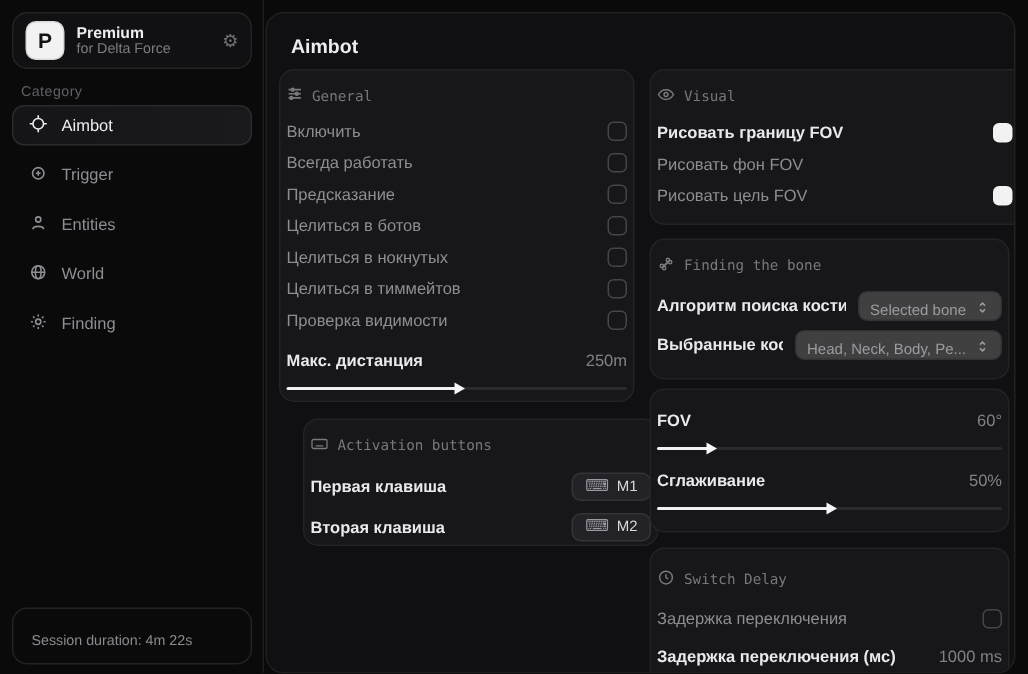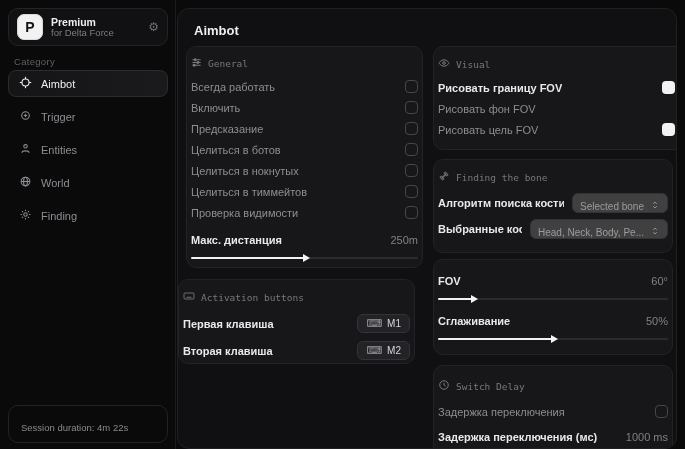--- a/index.html
+++ b/index.html
@@ -138,25 +138,25 @@
               <line x1="3" y1="12" x2="21" y2="12"></line>
               <line x1="3" y1="18" x2="21" y2="18"></line>
               <circle cx="9" cy="6" r="2" fill="currentColor"></circle>
               <circle cx="15" cy="12" r="2" fill="currentColor"></circle>
               <circle cx="7" cy="18" r="2" fill="currentColor"></circle>
             </svg>
         </span>
         <span>General</span>
       </div>
       <div class="row">
+        <span class="row-lbl">Включить</span>
+        <span class="cbx"></span>
+      </div>
+      <div class="row">
         <span class="row-lbl">Всегда работать</span>
-        <span class="cbx"></span>
-      </div>
-      <div class="row">
-        <span class="row-lbl">Включить</span>
         <span class="cbx"></span>
       </div>
       <div class="row">
         <span class="row-lbl">Предсказание</span>
         <span class="cbx"></span>
       </div>
       <div class="row">
         <span class="row-lbl">Целиться в ботов</span>
         <span class="cbx"></span>
       </div>
@@ -177,21 +177,21 @@
         <span class="row-lbl hot">Макс. дистанция</span>
         <span class="row-val">250m</span>
       </div>
       <div class="slider">
         <span class="track"></span>
         <span class="fill" style="width: 50%;"></span>
         <span class="thumb" style="left: 50%;"></span>
       </div>
     </div>
 
-    <div class="card" style="left:0; top:270px; width:237px; height:85px;">
+    <div class="card" style="left:24px; top:270px; width:237px; height:85px;">
       <div class="card-hd">
         <span>
           <svg width="12" height="12" viewBox="0 0 24 24" fill="none" stroke="currentColor" stroke-width="1.8">
               <rect x="2" y="6" width="20" height="12" rx="2"></rect>
               <line x1="6" y1="10" x2="6" y2="10.01"></line>
               <line x1="10" y1="10" x2="10" y2="10.01"></line>
               <line x1="14" y1="10" x2="14" y2="10.01"></line>
               <line x1="18" y1="10" x2="18" y2="10.01"></line>
               <line x1="7" y1="14.5" x2="17" y2="14.5"></line>
             </svg>

